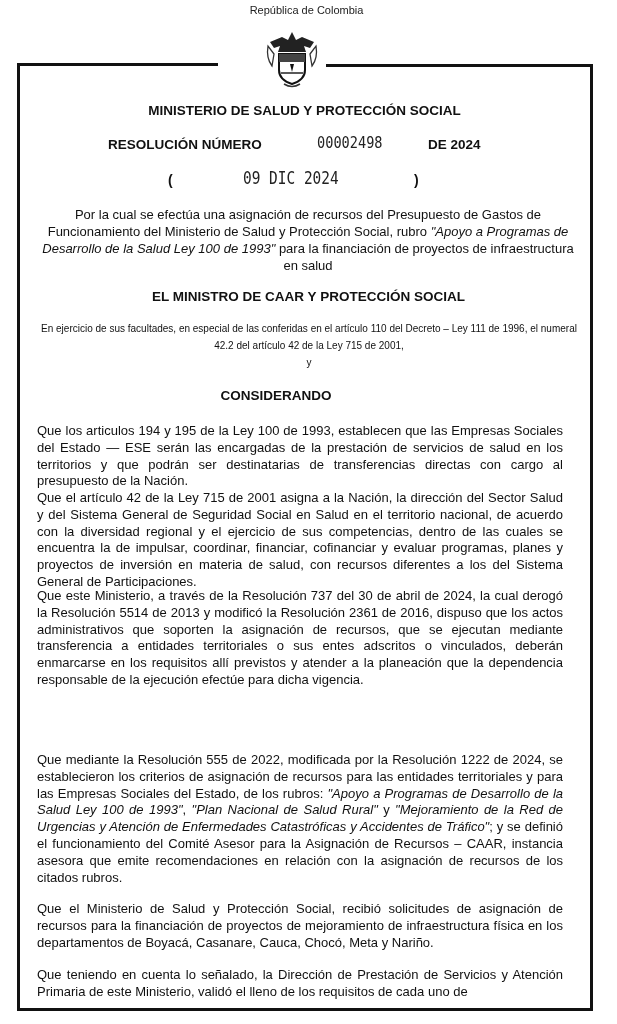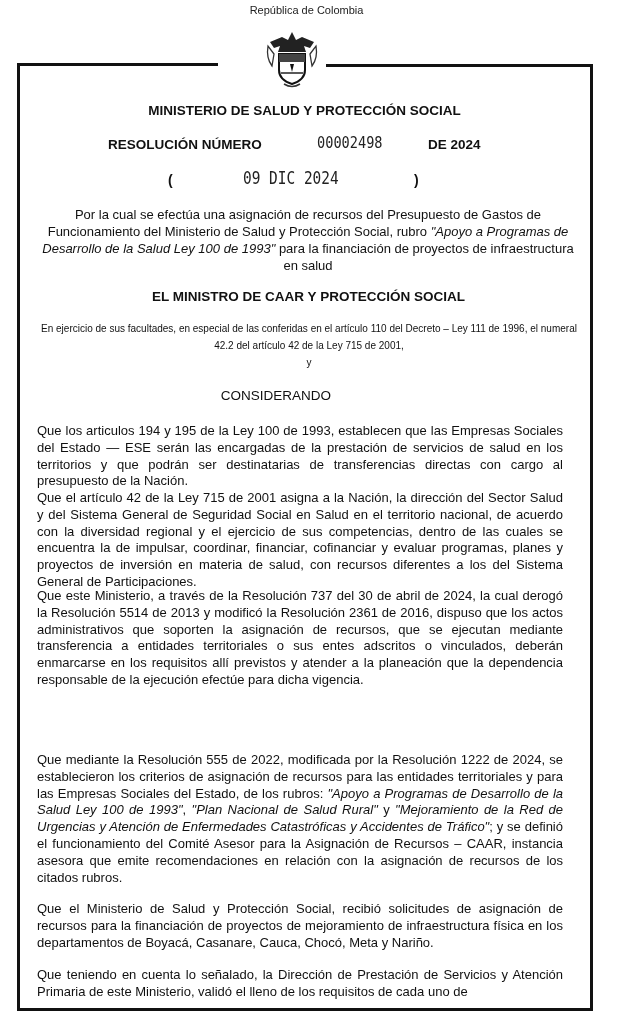--- a/index.html
+++ b/index.html
@@ -40,21 +40,21 @@
   .title2 {
     position: absolute; top: 289px; left: 0; width: 617px; text-align: center;
     font-weight: bold; font-size: 13.5px;
   }
   .facultades {
     position: absolute; top: 320px; left: 36px; width: 546px; text-align: center;
     font-size: 10px; line-height: 17px;
   }
   .considerando {
     position: absolute; top: 388px; left: 0; width: 552px; text-align: center;
-    font-weight: normal; font-size: 13.5px;
+    font-weight: bold; font-size: 13.5px;
   }
   .para {
     position: absolute; left: 37px; width: 526px; text-align: justify;
     font-size: 13px; line-height: 16.8px;
   }
   .para i { font-style: italic; }
   .p1 { top: 423px; }
   .p2 { top: 490px; }
   .p3 { top: 588px; }
   .p4 { top: 752px; }

